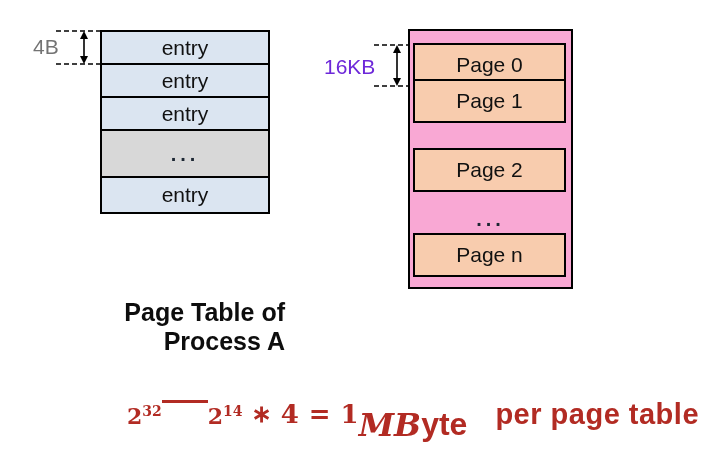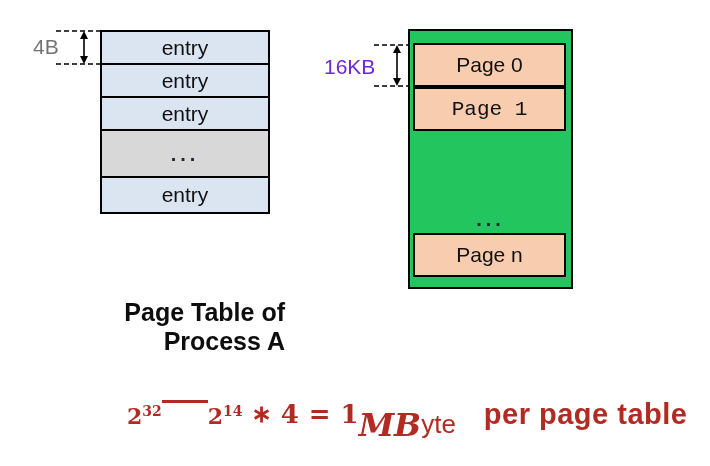--- a/index.html
+++ b/index.html
@@ -52,31 +52,31 @@
     position: absolute; left: 85px; top: 298px; width: 200px;
     text-align: right; font-weight: 700; font-size: 25px;
     line-height: 29px; color: #0d0d0d;
   }
 
   
   .pm-outer {
     position: absolute; left: 408px; top: 29px;
     width: 165px; height: 260px;
     border: 2px solid #000;
-    background: #22c55e;
+    background: #f9a8d4;
   }
   .pm-page {
     position: absolute; left: 3px; width: 153px; height: 44px;
     border: 2px solid #000;
     background: #f8ccae;
     display: flex; align-items: center; justify-content: center;
     font-size: 21px; color: #111;
   }
   .pm-page-0 { top: 12px; }
-  .pm-page-1 { top: 56px; font-family: Liberation Mono, monospace; }
+  .pm-page-1 { top: 48px; }
   .pm-page-2 { top: 117px; }
   .pm-page-n { top: 202px; }
   .pm-dots {
     position: absolute; left: 0; right: 0; top: 180px;
     display: flex; align-items: center; justify-content: center; height: 16px;
   }
   .size-label-16kb {
     position: absolute; left: 324px; top: 55px;
     font-size: 21px; color: #6d28d9;
   }
@@ -99,21 +99,21 @@
     font-family: "DejaVu Serif", serif; font-weight: 700;
     font-size: 22px; line-height: 25px; color: #b22b23;
   }
   .frac-num sup, .frac-den sup { font-size: 14px; }
   .frac-bar { width: 46px; height: 0; border-top: 3px solid #b22b23; margin: 1px 0 2px 0; }
   .f-op   { font-size: 24px; font-weight: 700; margin: 0 9px;  }
   .f-mult { font-family: "DejaVu Serif", serif; font-weight: 700; font-size: 26px; }
   .f-eq   { font-family: "DejaVu Serif", serif; font-weight: 700; font-size: 26px; margin: 0 10px; }
   .f-res-num  { font-family: "DejaVu Serif", serif; font-weight: 700; font-size: 26px; }
   .f-res-math { font-family: "DejaVu Serif", serif; font-weight: 700; font-style: italic; font-size: 32px; margin-top: 21px; }
-  .f-res-unit { font-weight: 400; font-size: 26px; margin-top: 20px; }
+  .f-res-unit { font-weight: 700; font-size: 32px; margin-top: 20px; }
   .f-suffix   { font-weight: 700; font-size: 29px; margin-left: 28px; letter-spacing: 0.5px; }
 </style>
 </head>
 <body>
 
 <div class="canvas">
 
   <svg class="ann-svg" width="710" height="466" viewBox="0 0 710 466">
 
     <g stroke="#000" stroke-width="1.6">
@@ -148,20 +148,21 @@
   <div class="caption-left">
     <div>Page Table of</div>
     <div>Process A</div>
   </div>
 
   <div class="size-label-16kb">16KB</div>
 
   <div class="pm-outer">
     <div class="pm-page pm-page-0">Page 0</div>
     <div class="pm-page pm-page-1">Page 1</div>
+    <div class="pm-page pm-page-2">Page 2</div>
     <div class="pm-dots">
       <span class="dots">...</span>
     </div>
     <div class="pm-page pm-page-n">Page n</div>
   </div>
 
 
   <div class="formula">
     <span class="frac">
       <span class="frac-num"><span>2</span><sup>32</sup></span>

